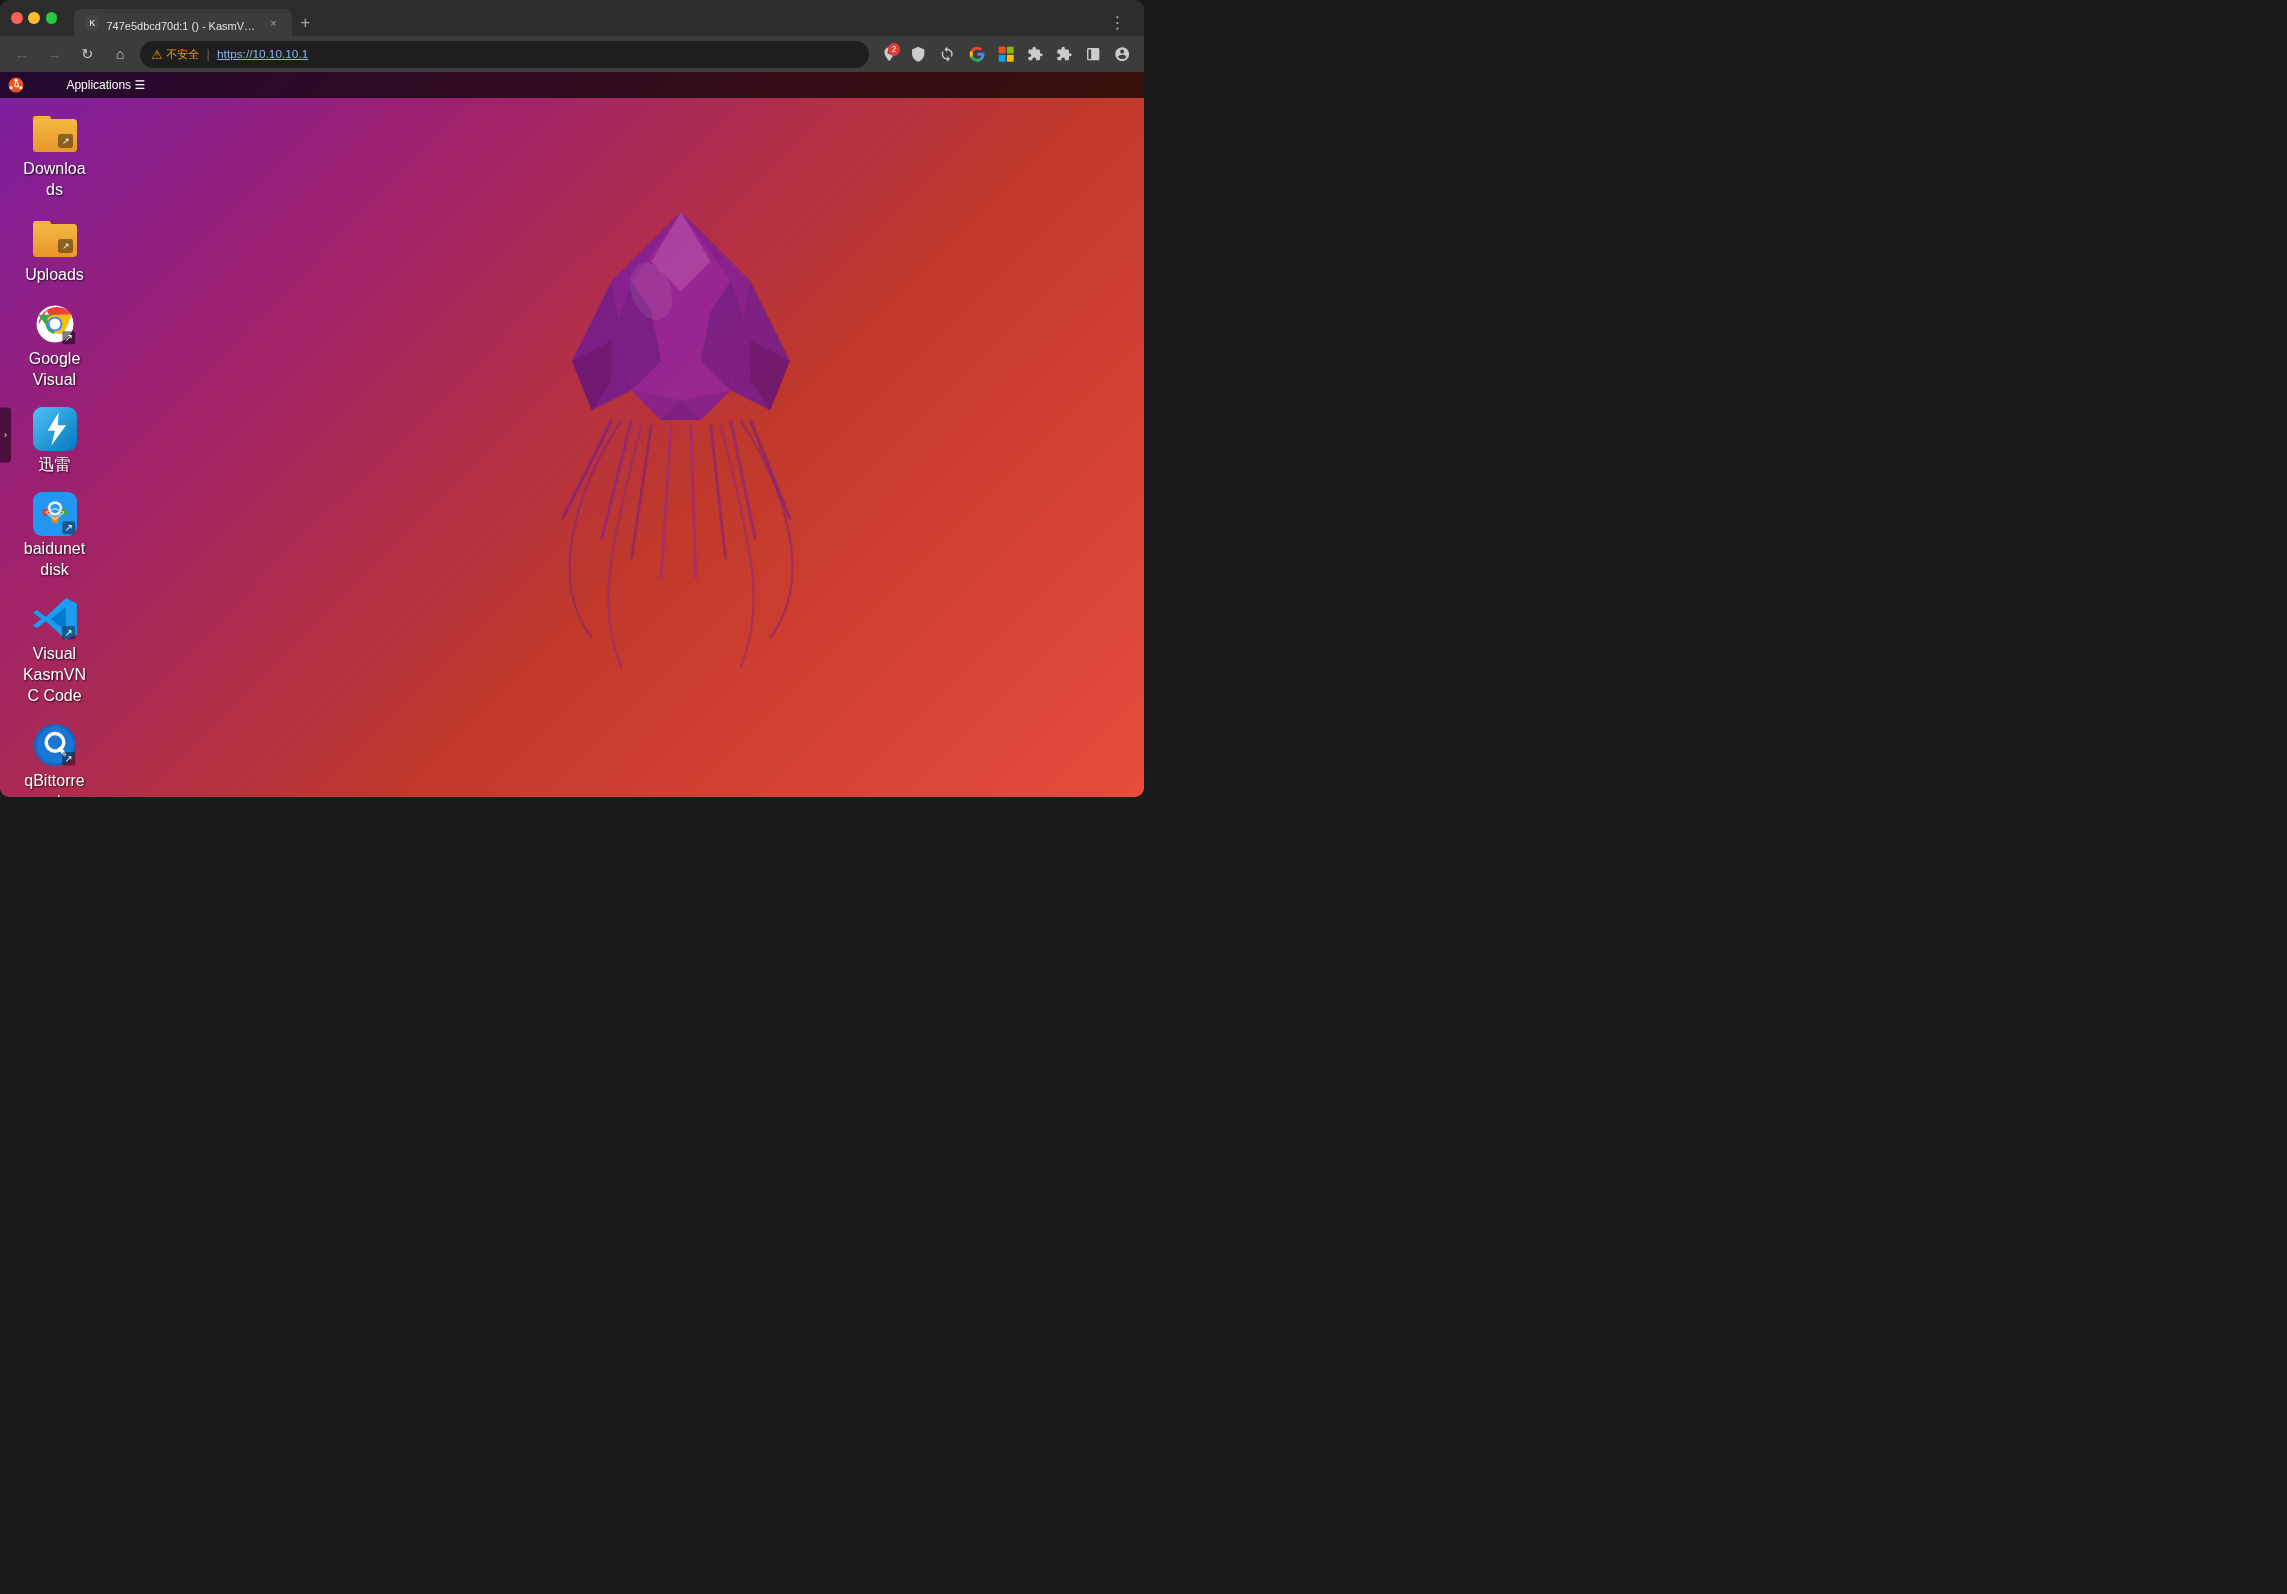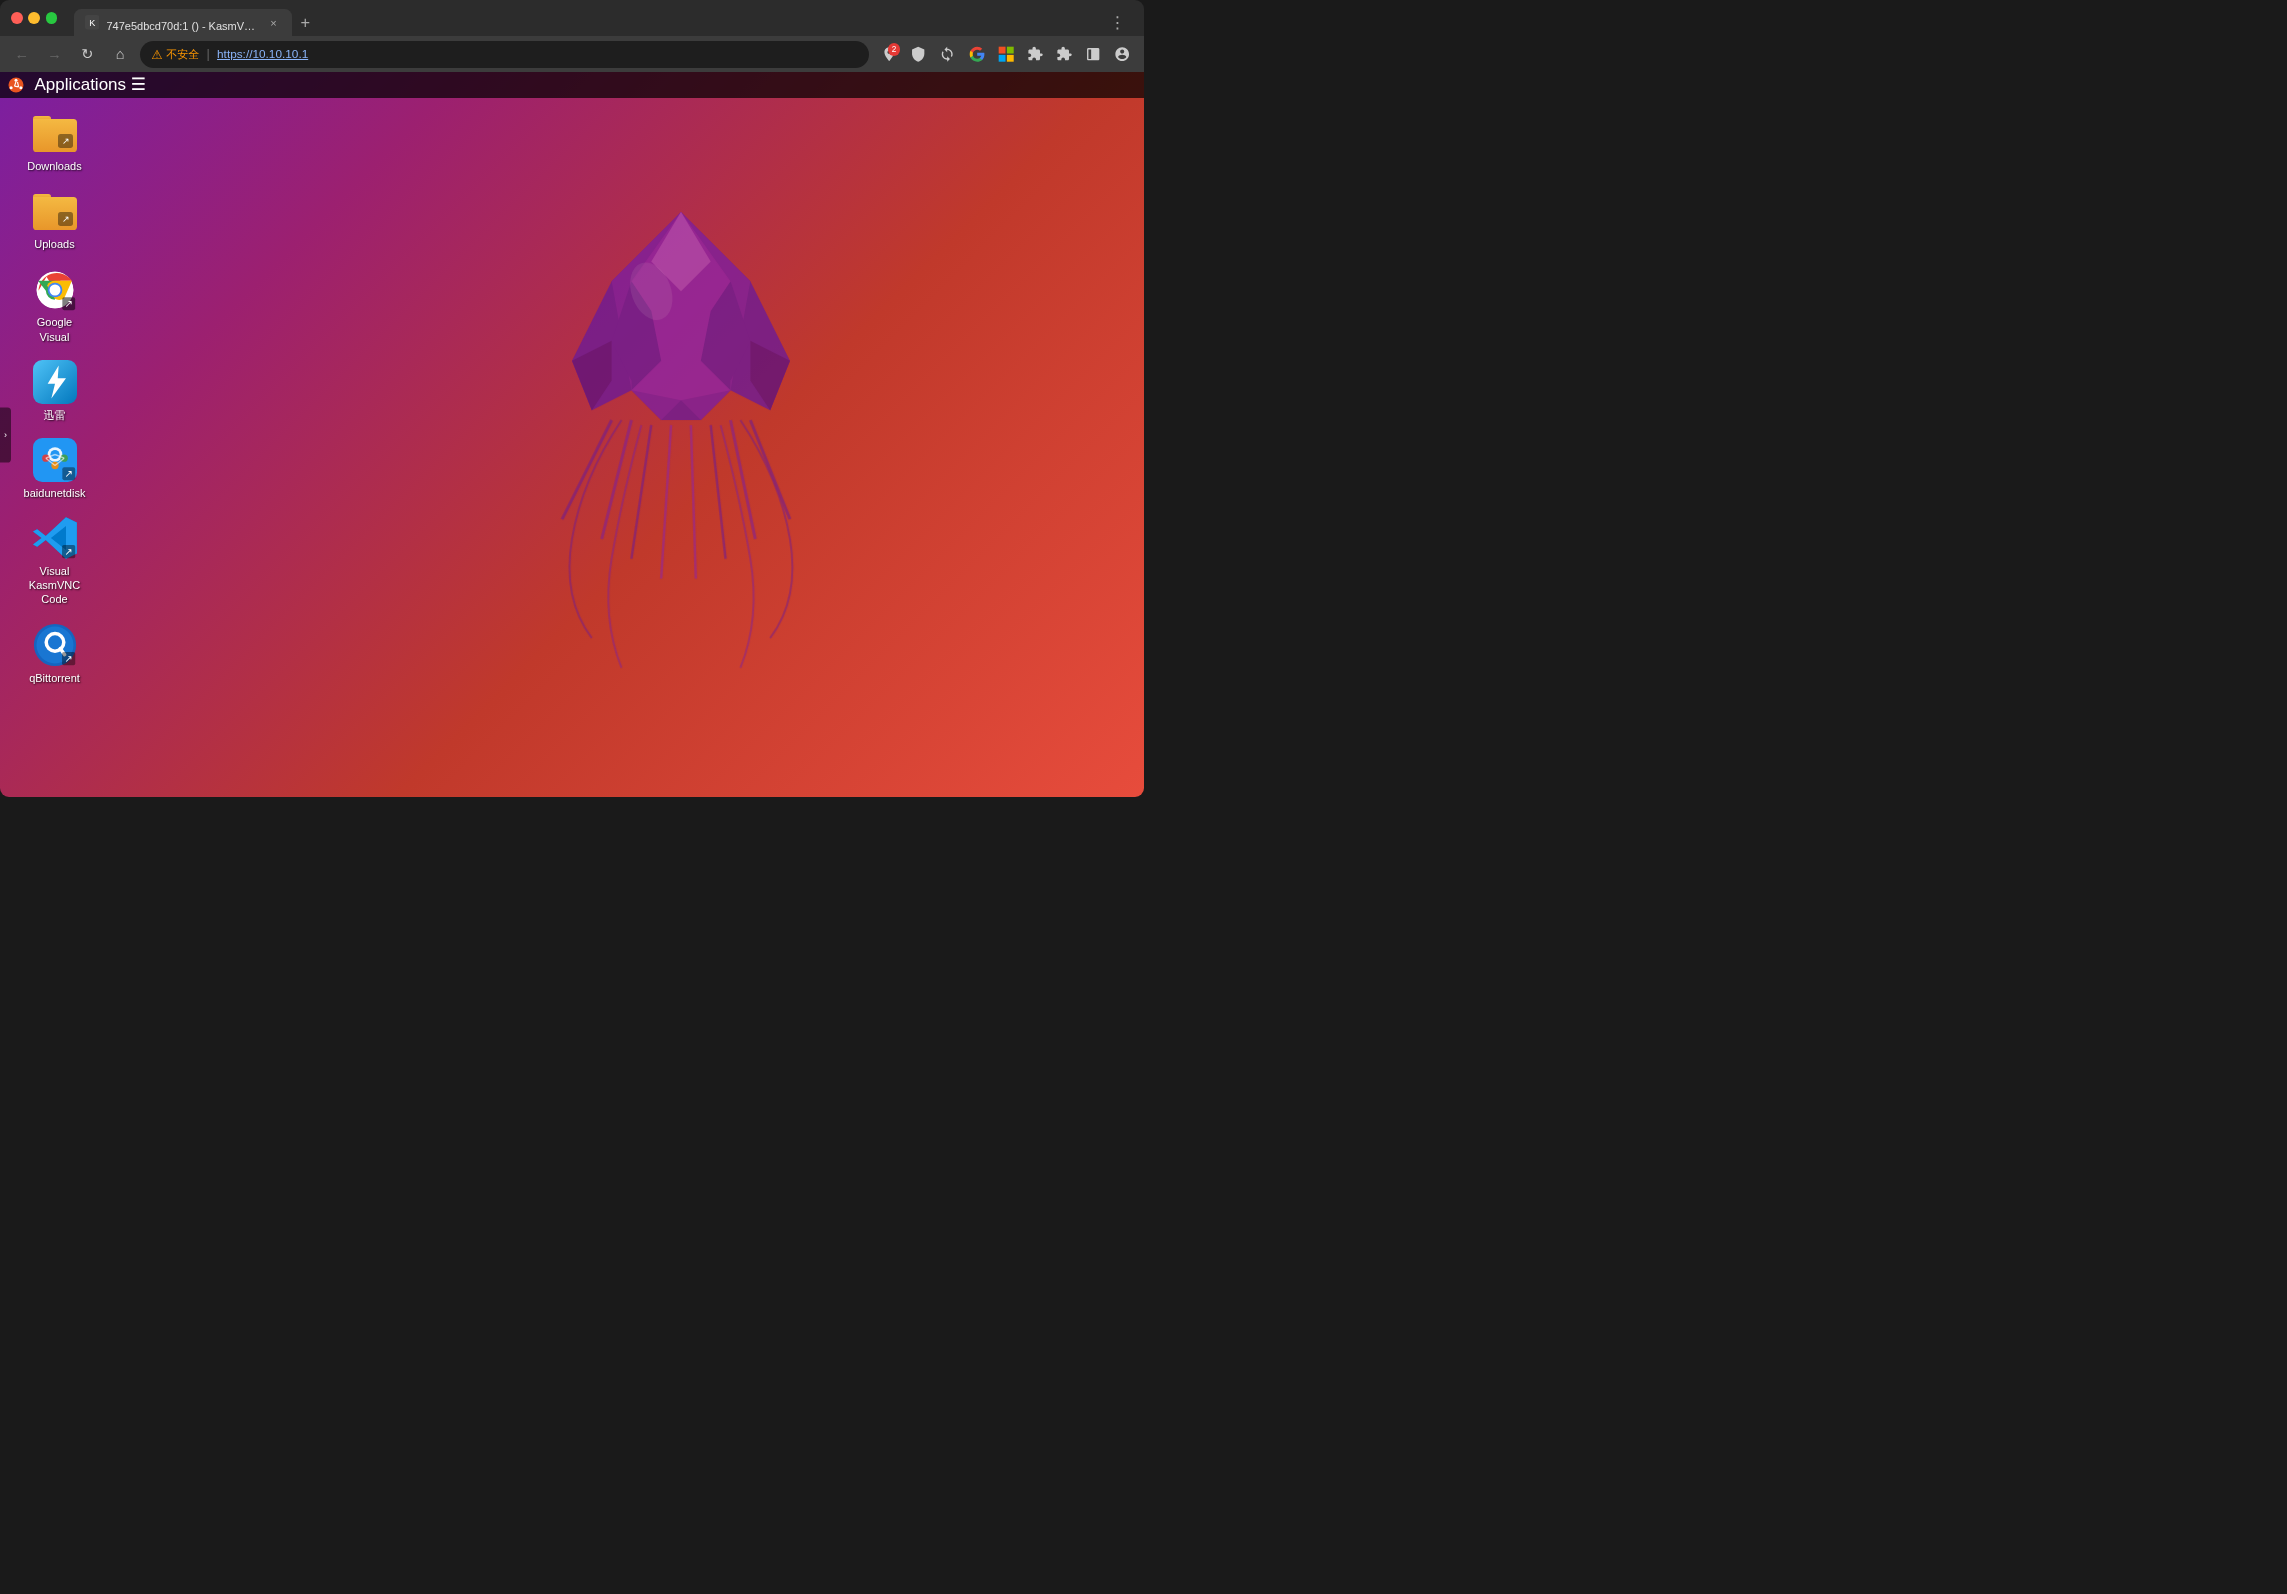--- a/index.html
+++ b/index.html
@@ -246,23 +246,24 @@
     }
 
     .ubuntu-logo {
       width: 18px;
       height: 18px;
       margin-right: 3.6px;
     }
 
     .applications-menu {
       color: #fff;
-      font-size: 17px;
+      font-size: 12px;
       cursor: pointer;
       padding: 0 5.5px;
+      margin-left: 32px;
     }
 
     
     .side-panel-toggle {
       position: absolute;
       left: 0;
       top: 50%;
       transform: translateY(-50%);
       width: 11px;
       height: 55px;
@@ -303,21 +304,21 @@
       width: 44px;
       height: 44px;
       position: relative;
       display: flex;
       align-items: center;
       justify-content: center;
     }
 
     .icon-label {
       color: #fff;
-      font-size: 11px;
+      font-size: 16px;
       text-align: center;
       text-shadow: 0.9px 0.9px 1.8px rgba(0,0,0,0.8);
       word-break: break-word;
       line-height: 1.3;
     }
 
     
     .folder-icon {
       width: 44px;
       height: 36px;

